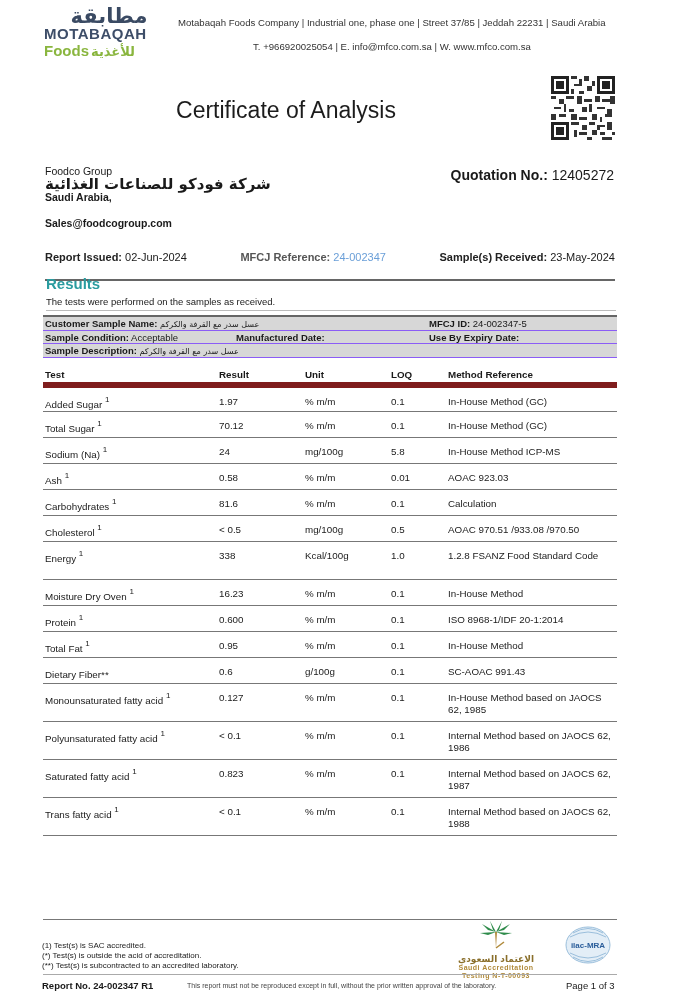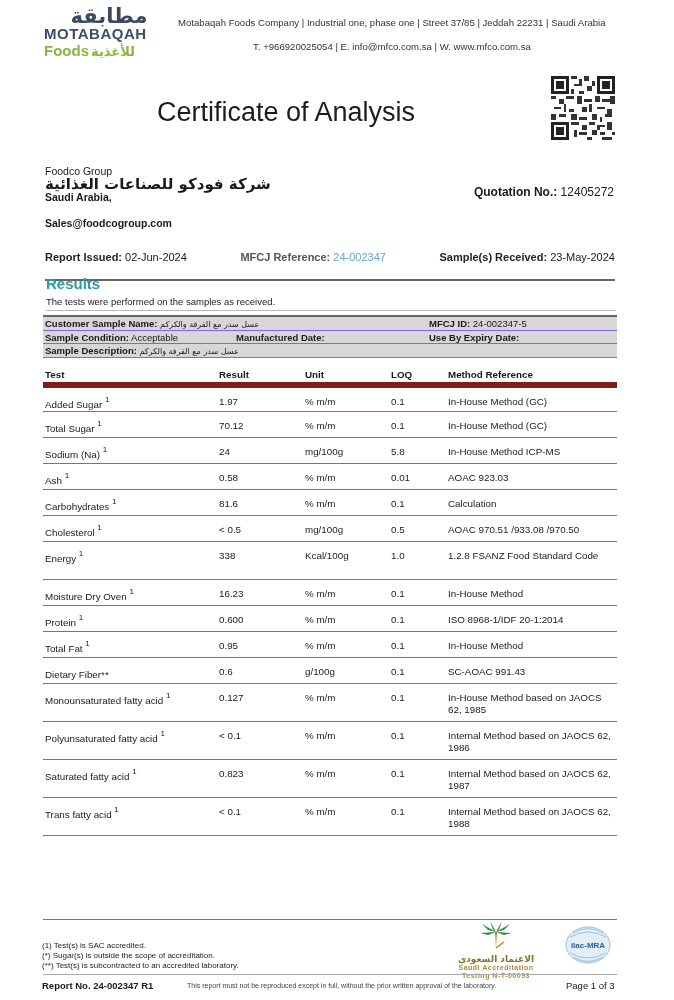--- a/index.html
+++ b/index.html
@@ -11,29 +11,29 @@
   .logo .en { font-size: 15px; font-weight: bold; color: #3d4d68; line-height: 16px; letter-spacing: 0.5px; }
   .logo .foods { font-size: 15px; font-weight: bold; color: #8ab63f; line-height: 17px; }
   .logo .foods .ar2 { font-family: "DejaVu Sans", sans-serif; font-size: 13px; font-weight: bold; margin-left: 2px; }
 
   .company-line { position: absolute; left: 178px; top: 17px; font-size: 9.6px; color: #333; white-space: nowrap; }
   .contact-line { position: absolute; left: 253px; top: 41px; font-size: 9.6px; color: #333; white-space: nowrap; }
 
   .qr { position: absolute; left: 550px; top: 76px; width: 66px; height: 64px; background: #fff; }
   .qr svg { width: 100%; height: 100%; }
 
-  .title { position: absolute; left: 0; width: 572px; top: 97px; text-align: center; font-size: 27px; color: #1c1c1c; }
+  .title { position: absolute; left: 0; width: 572px; top: 97px; text-align: center; font-size: 23px; color: #1c1c1c; }
 
   .client { position: absolute; left: 45px; top: 165px; font-size: 10.5px; }
   .client .name { font-weight: normal; line-height: 13px; }
   .client .ar { font-family: "DejaVu Sans", sans-serif; font-size: 15px; line-height: 12px; font-weight: bold; }
   .client .country { font-weight: bold; line-height: 14px; }
   .client .email { font-weight: bold; margin-top: 13px; line-height: 13px; }
 
-  .quotation { position: absolute; right: 60px; top: 185px; font-size: 12px; }
+  .quotation { position: absolute; right: 60px; top: 167px; font-size: 14px; }
   .quotation b { font-weight: bold; }
 
   .meta-row { position: absolute; left: 45px; width: 570px; top: 251px; font-size: 11px; display: flex; justify-content: space-between; padding-bottom: 16px; border-bottom: 2px solid #666; }
   .meta-row b { font-weight: bold; color: #222; }
   .meta-row .ref-label { color: #555; font-weight: bold; }
   .meta-row .ref-val { color: #6a9fd8; margin-top: 48px; }
 
   .results-h { position: absolute; left: 46px; top: 275px; font-size: 15px; font-weight: bold; color: #2a9ca0; }
   .results-note { position: absolute; left: 46px; top: 296px; width: 570px; font-size: 9.5px; padding-bottom: 3px; border-bottom: 1px solid #bbb; }
 
@@ -312,21 +312,21 @@
         <td><span>% m/m</span></td>
         <td><span>0.1</span></td>
         <td><span>Internal Method based on JAOCS 62, 1988</span></td>
       </tr>
     </tbody>
 </table>
 
 <div class="footer-rule"></div>
 <div class="footnotes">
   <div>(1) Test(s) is SAC accredited.</div>
-  <div>(*) Sugar(s) is outside the scope of accreditation.</div>
+  <div>(*) Test(s) is outside the acid of accreditation.</div>
   <div>(**) Test(s) is subcontracted to an accredited laboratory.</div>
 </div>
 
 <div class="sac-logo">
   <svg width="44" height="30" viewBox="0 0 44 30">
     <g fill="#2e8b4a">
       <path d="M22 12 L8 4 L14 10 Z"></path>
         <path d="M22 12 L36 4 L30 10 Z"></path>
       <path d="M22 12 L6 13 L14 15 Z"></path>
         <path d="M22 12 L38 13 L30 15 Z"></path>

